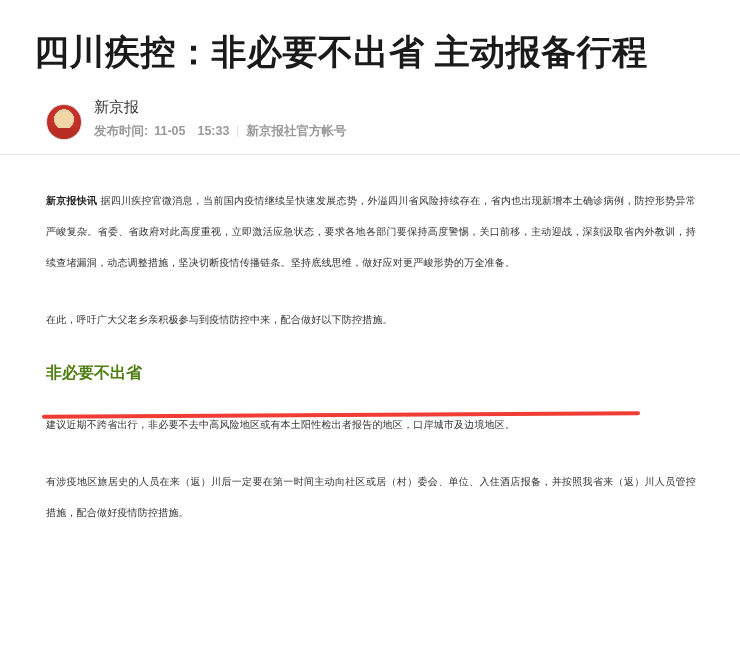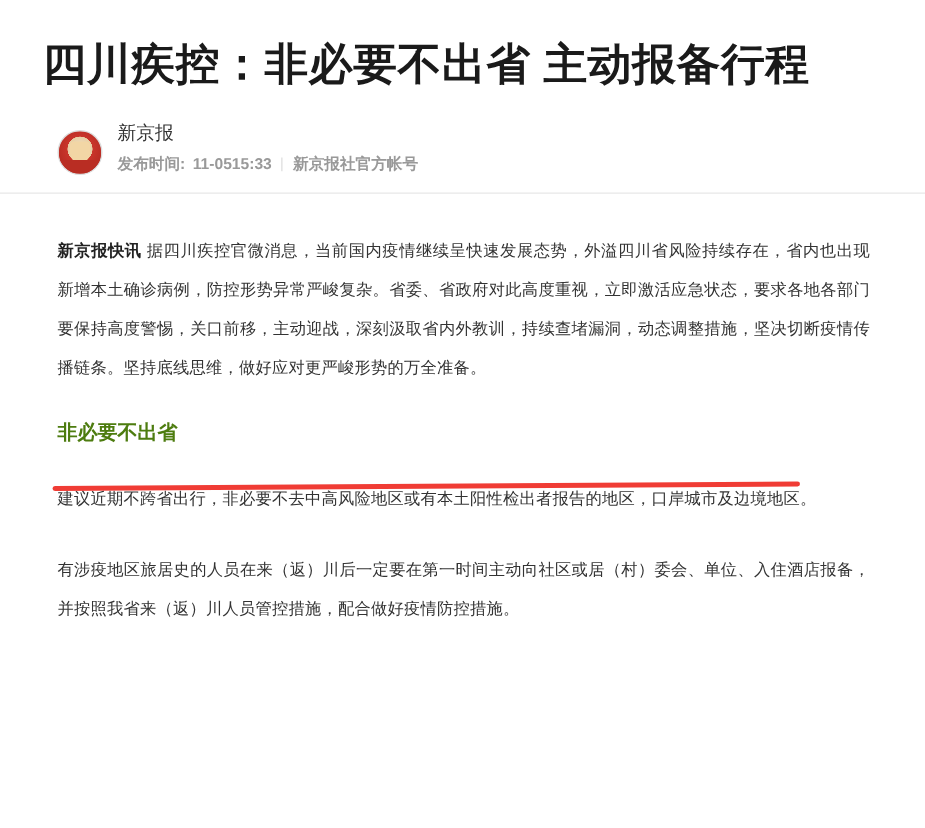--- a/index.html
+++ b/index.html
@@ -85,31 +85,31 @@
     font-weight: bold;
   }
   .meta-sep {
     display: inline-block;
     width: 1px;
     height: 11px;
     background: #dddddd;
     margin: 0 8px;
   }
   .meta-time-label { margin-right: 6px; }
-  .meta-date { margin-right: 0; }
+  .meta-date { margin-right: 12px; }
   .divider {
     height: 1px;
     background: #e8e8e8;
     margin: 0;
   }
   .article {
     padding: 30px 44px 0 46px;
   }
   .article p {
-    font-size: 13px;
+    font-size: 10px;
     line-height: 31px;
     color: #333333;
     margin: 0 0 26px 0;
     text-align: justify;
     letter-spacing: 0.2px;
   }
   .article h3 {
     font-size: 16px;
     font-weight: bold;
     color: #4d7c0f;
@@ -156,20 +156,21 @@
         <span>新京报社官方帐号</span>
       </div>
     </div>
   </div>
 
   <div class="divider"></div>
 
   <div class="article">
     <p><span class="strong-lead">新京报快讯</span><span> 据四川疾控官微消息，当前国内疫情继续呈快速发展态势，外溢四川省风险持续存在，省内也出现新增本土确诊病例，防控形势异常严峻复杂。省委、省政府对此高度重视，立即激活应急状态，要求各地各部门要保持高度警惕，关口前移，主动迎战，深刻汲取省内外教训，持续查堵漏洞，动态调整措施，坚决切断疫情传播链条。坚持底线思维，做好应对更严峻形势的万全准备。</span></p>
 
+    <p>在此，呼吁广大父老乡亲积极参与到疫情防控中来，配合做好以下防控措施。</p>
 
     <h3>非必要不出省</h3>
 
     <div class="highlighted">
       <p>建议近期不跨省出行，非必要不去中高风险地区或有本土阳性检出者报告的地区，口岸城市及边境地区。</p>
       <div class="underline-mark"></div>
     </div>
 
 
     <p>有涉疫地区旅居史的人员在来（返）川后一定要在第一时间主动向社区或居（村）委会、单位、入住酒店报备，并按照我省来（返）川人员管控措施，配合做好疫情防控措施。</p>

